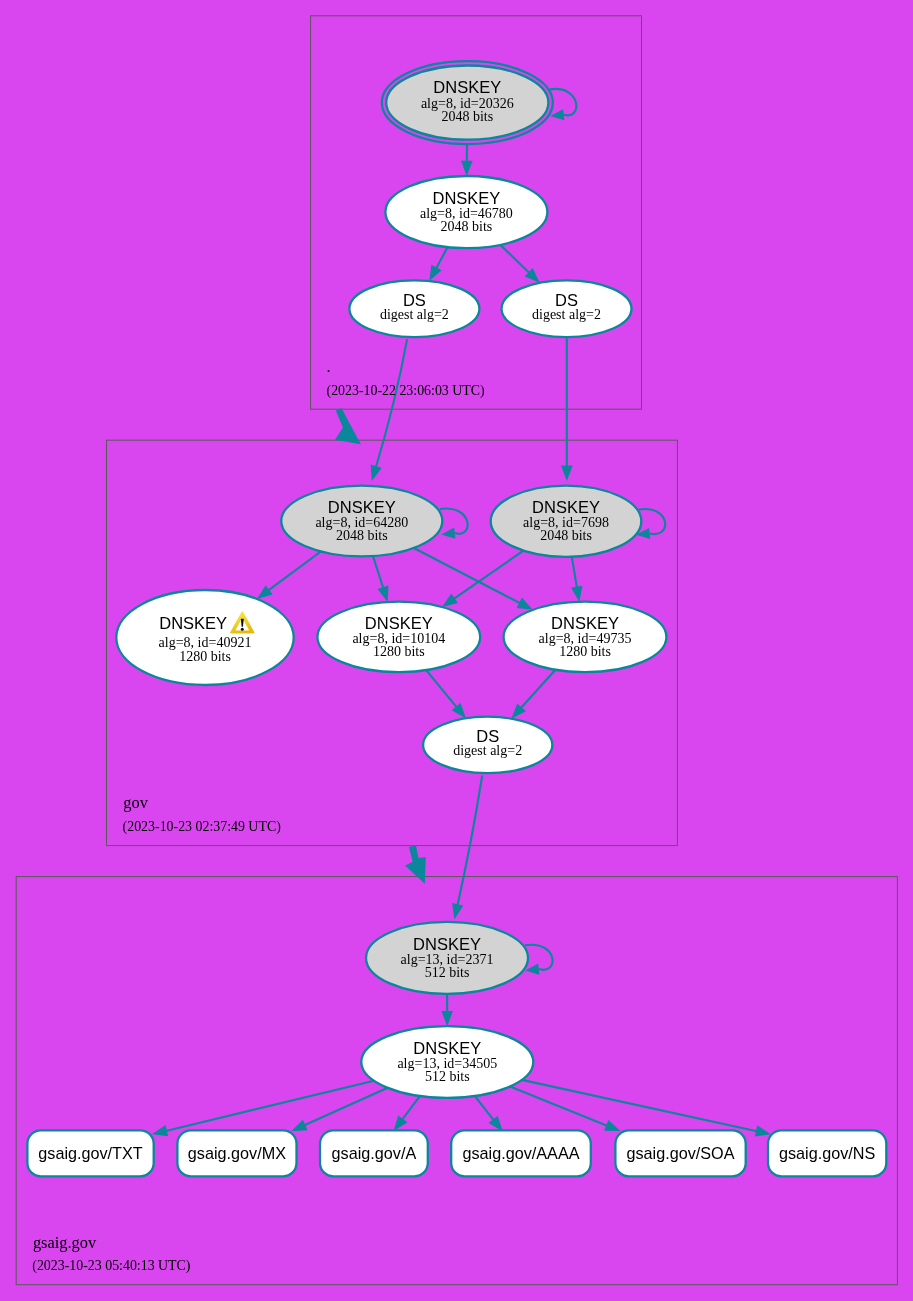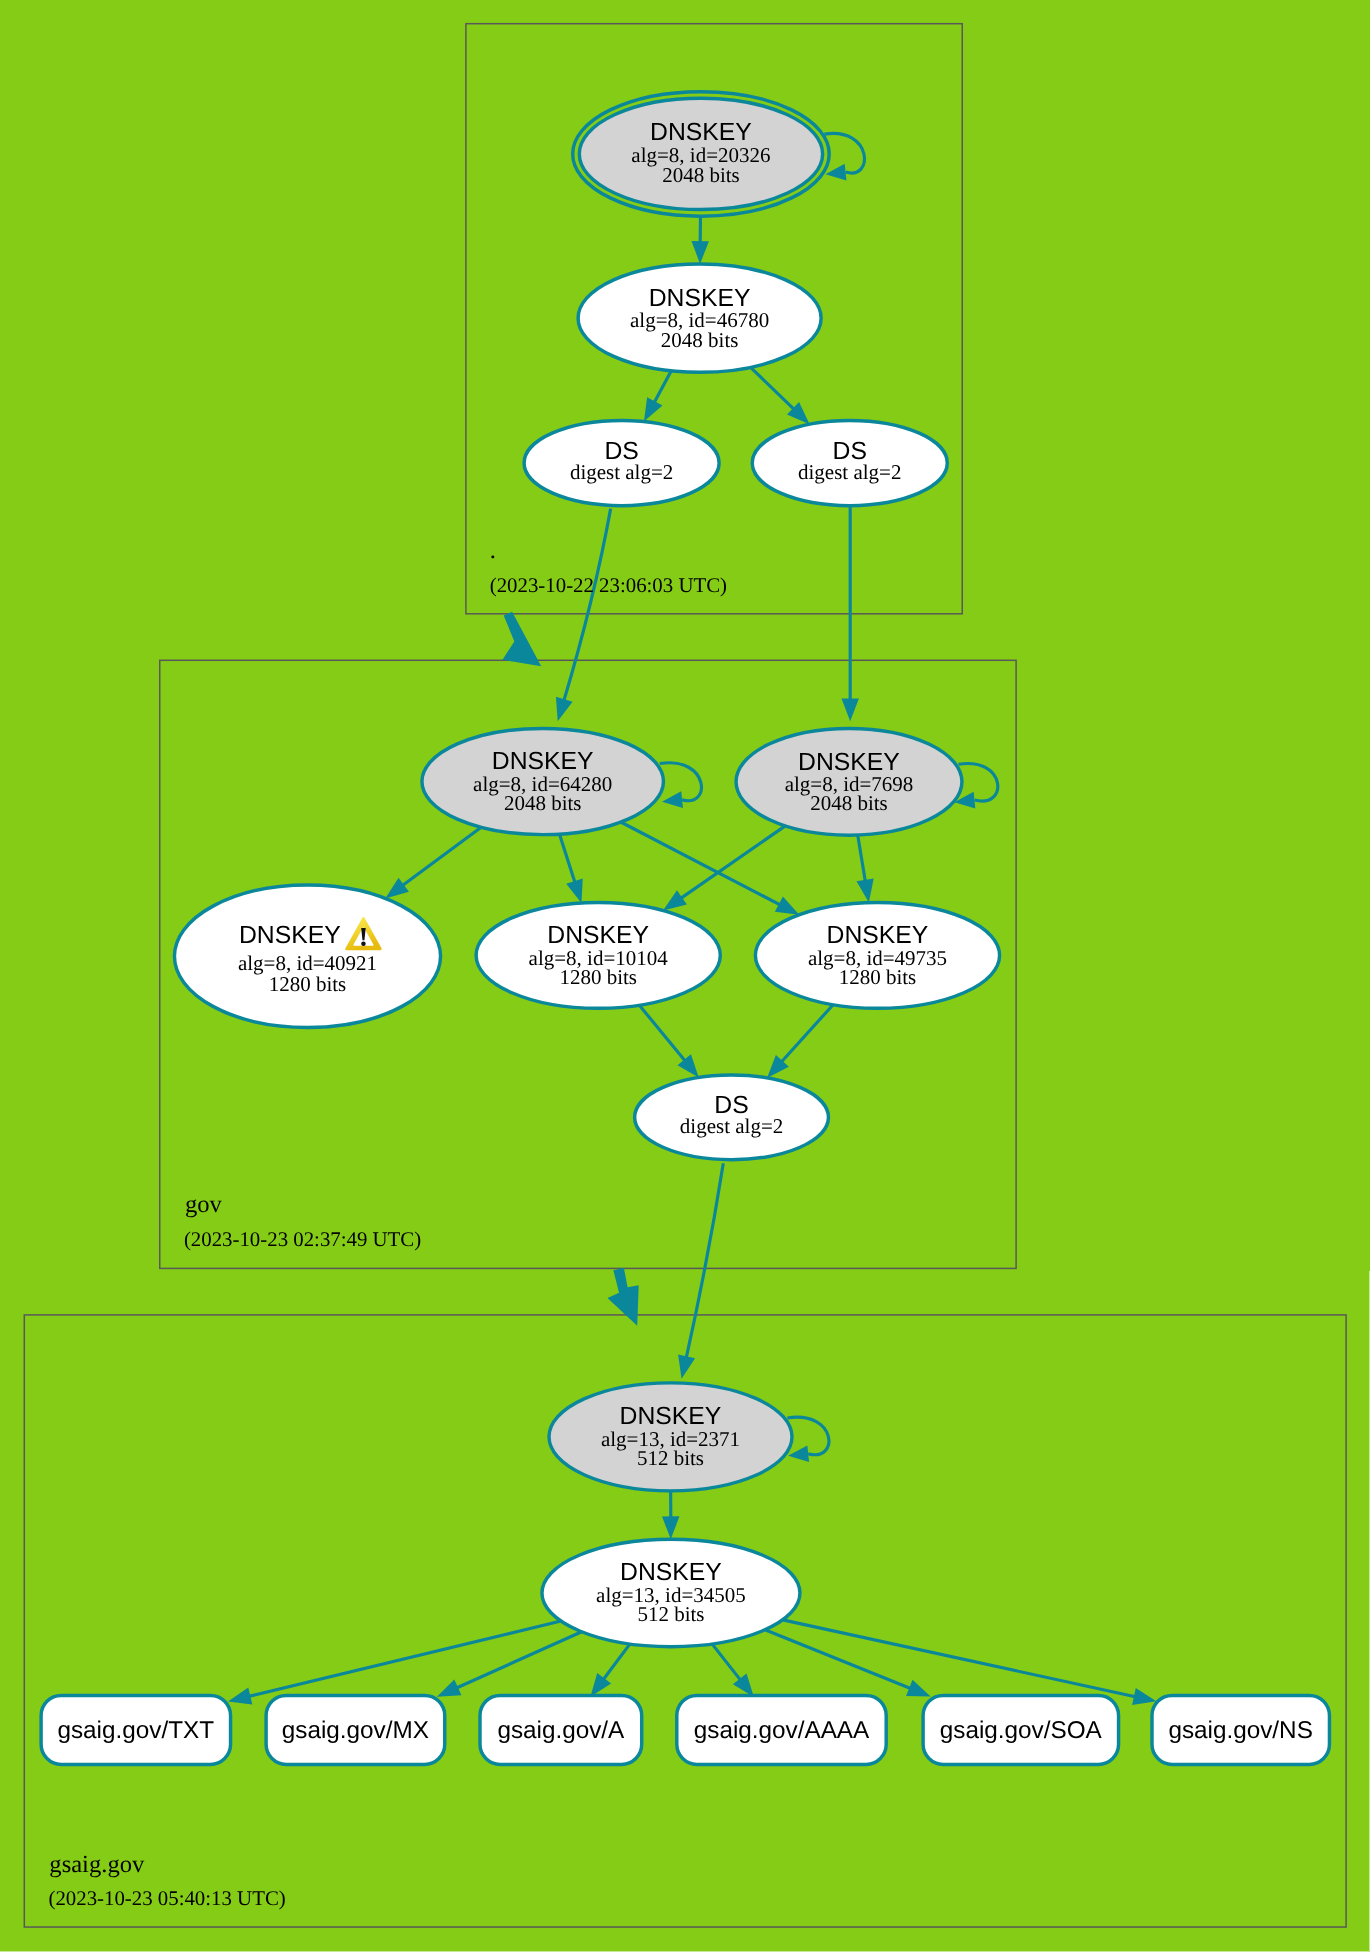--- a/index.html
+++ b/index.html
@@ -1,17 +1,17 @@
 <!DOCTYPE html>
 <html><head>
 <meta charset="utf-8">
 <title>DNSSEC authentication chain</title>
 <style>
   html,body{margin:0;padding:0;background:#ffffff;}
-  #page{position:relative;width:913px;height:1301px;overflow:hidden;background:#84cc16;}
+  #page{position:relative;width:913px;height:1301px;overflow:hidden;background:#d946ef;}
   svg#root{display:block;shape-rendering:geometricPrecision;}
   .cbox{fill:none;stroke:#595959;stroke-width:1;}
   .nodeshape{stroke:#0a879a;stroke-width:2.3;}
   .edge{fill:none;stroke:#0a879a;stroke-width:2.1;}
   .ahead{fill:#0a879a;stroke:none;}
   .bigarrow{fill:#0a879a;stroke:none;}
   .lbl-title{font-family:"Liberation Sans",sans-serif;font-size:16.5px;fill:#000;text-anchor:middle;}
   .lbl-sub{font-family:"Liberation Serif",serif;font-size:14px;fill:#000;text-anchor:middle;}
   .rrlbl{font-family:"Liberation Sans",sans-serif;font-size:16.2px;fill:#000;text-anchor:middle;}
   .cl-name{font-family:"Liberation Serif",serif;font-size:16.4px;fill:#000;}

